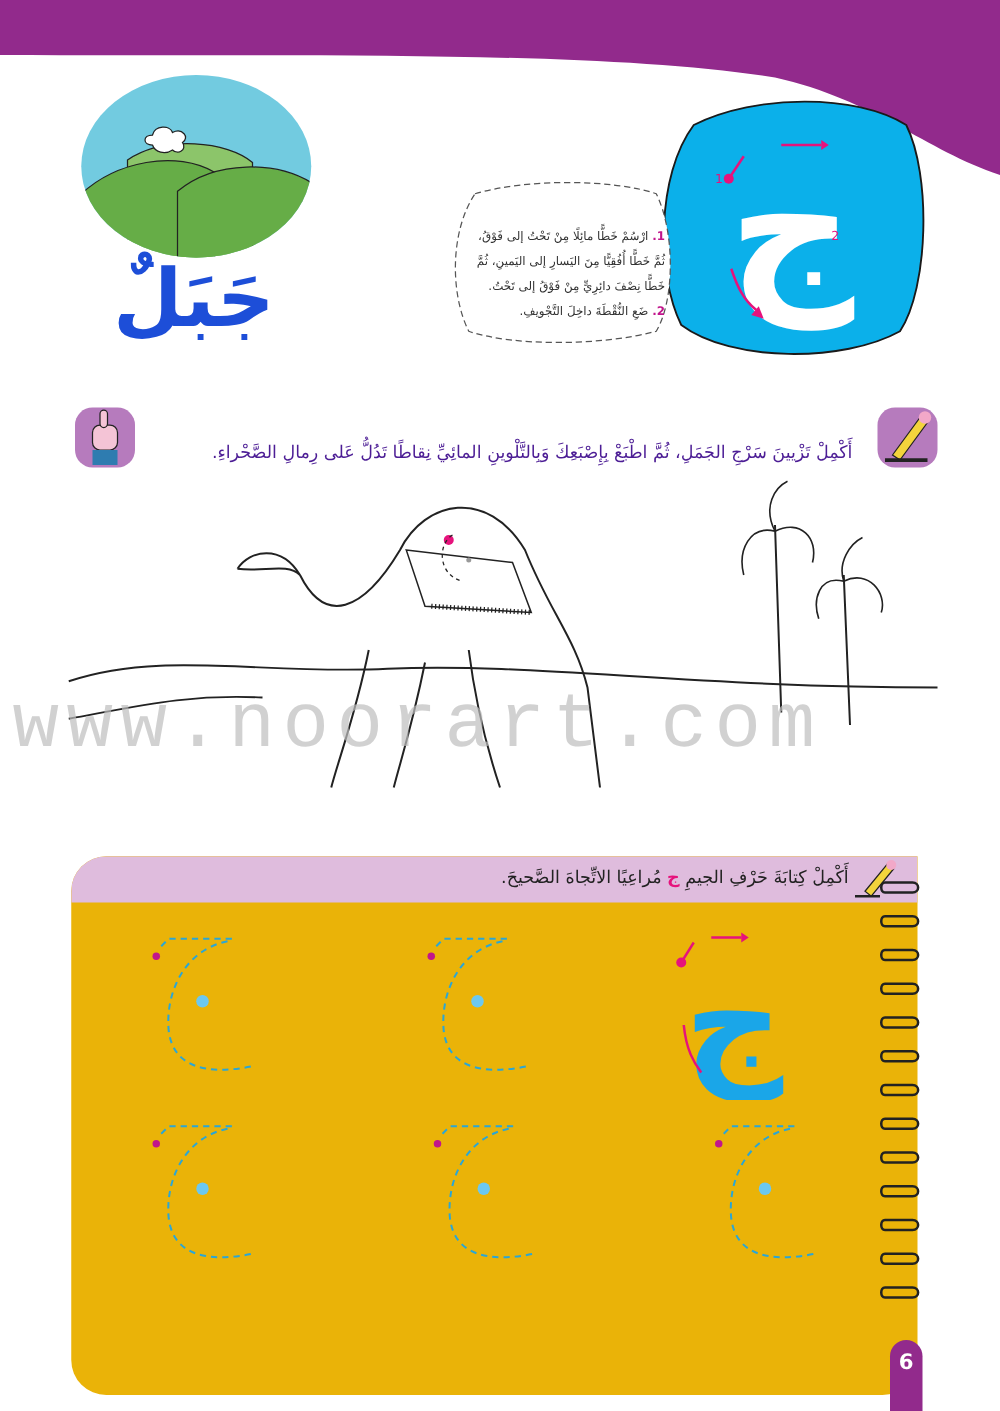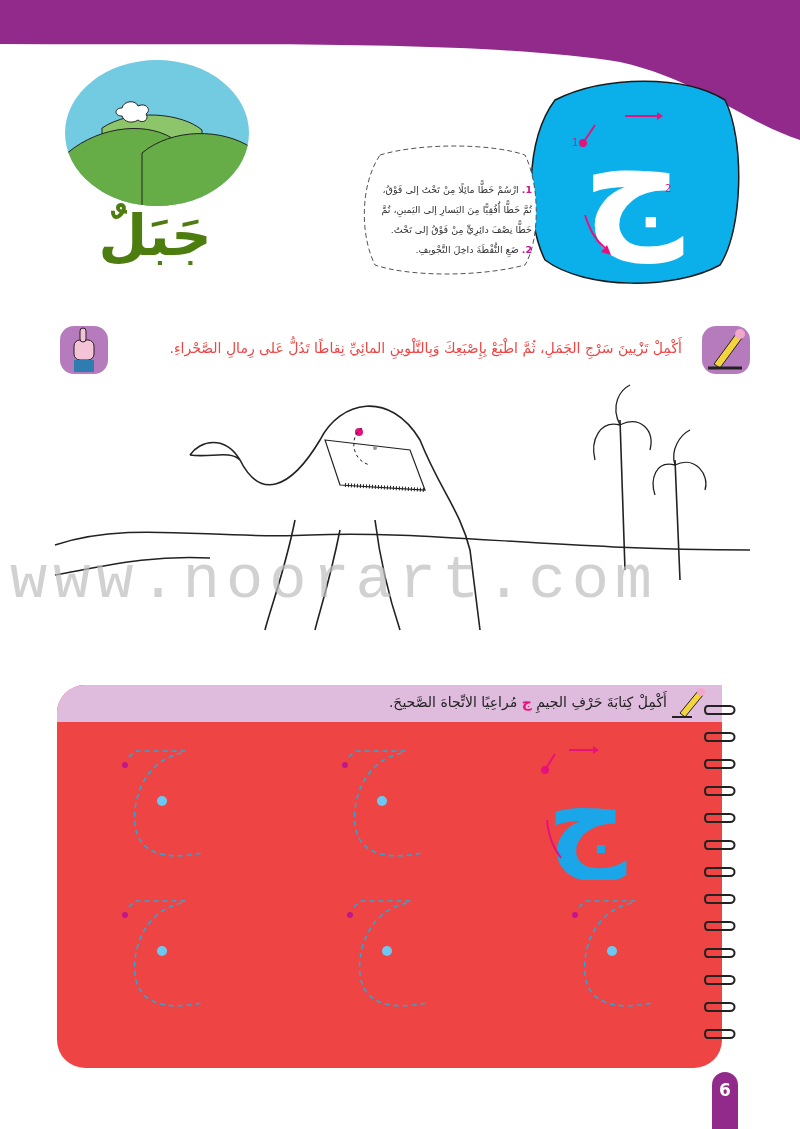--- a/index.html
+++ b/index.html
@@ -1,31 +1,31 @@
 <!DOCTYPE html>
 <html><head>
 <meta charset="utf-8">
 <style>
   html,body{margin:0;padding:0;background:#fff;}
   body{width:800px;height:1129px;position:relative;overflow:hidden;font-family:"DejaVu Sans",sans-serif;}
   .abs{position:absolute;}
   #header-band{left:0;top:0;width:800px;height:150px;}
   #page-title{left:330px;top:36px;width:140px;text-align:center;color:#fff;font-weight:bold;font-size:19px;direction:rtl;margin-top:40px;}
   #hill-scene{left:62px;top:58px;width:188px;width:190px;height:150px;}
-  #word-mountain{left:90px;top:205px;width:130px;text-align:center;color:#4d7c0f;font-size:56px;font-weight:bold;direction:rtl;line-height:1.1;}
+  #word-mountain{left:90px;top:205px;width:130px;text-align:center;color:#1d4ed8;font-size:64px;font-weight:bold;direction:rtl;line-height:1.1;}
   #letter-card{left:525px;top:80px;width:215px;height:205px;}
   #instructions-bubble{left:360px;top:145px;width:178px;height:130px;}
   #instructions-text{left:372px;top:160px;width:160px;direction:rtl;font-size:9.5px;line-height:20px;color:#333;margin-top:20px;}
   #instructions-text .num{color:#c1168c;font-weight:bold;}
   #task1-row{left:60px;top:318px;width:700px;height:62px;}
   .task-icon-box{position:absolute;width:48px;height:48px;border-radius:14px;background:#b67bbd;}
-  #task1-text{position:absolute;right:78px;top:22px;direction:rtl;font-size:14px;color:#ef4444;white-space:nowrap;}
+  #task1-text{position:absolute;right:78px;top:36px;direction:rtl;font-size:14px;color:#4c1d95;white-space:nowrap;}
   #camel-scene{left:50px;top:380px;width:720px;height:280px;}
   #watermark{left:0;top:545px;width:668px;text-align:center;font-family:"Liberation Mono",monospace;font-size:62px;color:rgba(190,190,190,0.7);letter-spacing:6px;white-space:nowrap;}
-  #practice-panel{left:57px;top:685px;width:665px;height:383px;border-radius:28px 0 28px 28px;overflow:hidden;background:#ef4444;}
+  #practice-panel{left:57px;top:685px;width:665px;height:431px;border-radius:28px 0 28px 28px;overflow:hidden;background:#eab308;padding-left:12px;}
   #practice-header{position:absolute;left:0;top:0;width:100%;height:37px;background:#dfbcdd;}
   #task2-text{position:absolute;right:55px;top:9px;direction:rtl;font-size:14px;color:#222;white-space:nowrap;}
   #task2-text .hl{color:#e6127c;font-weight:bold;}
   #spiral{left:700px;top:688px;width:40px;height:380px;}
   #page-number-tab{left:712px;top:1072px;width:26px;height:57px;background:#922a8c;border-radius:13px 13px 0 0;color:#fff;font-weight:bold;font-size:17px;text-align:center;line-height:36px;}
   .trace{position:absolute;width:110px;height:130px;}
 </style>
 </head>
 <body>
 

